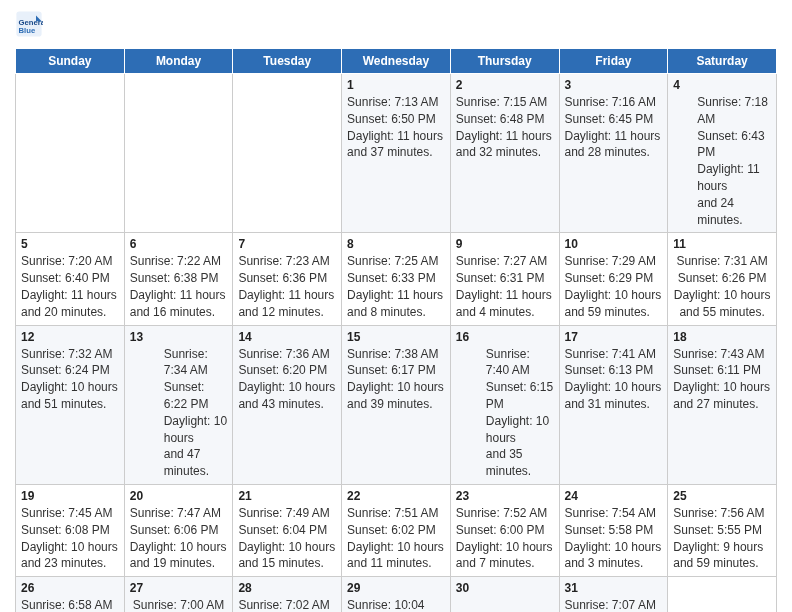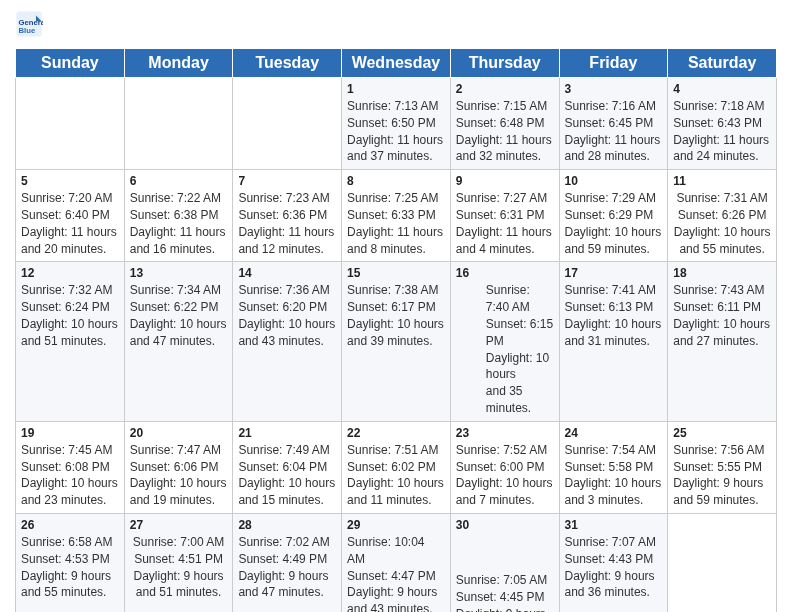--- a/index.html
+++ b/index.html
@@ -46,21 +46,21 @@
       margin-bottom: 6px;
     }
     table {
       width: 100%;
       border-collapse: collapse;
       table-layout: fixed;
     }
     thead tr th {
       background-color: #2d6db5;
       color: #fff;
-      font-size: 16px;
+      font-size: 12px;
       font-weight: bold;
       text-align: center;
       padding: 5px 2px;
       border: 1px solid #fff;
     }
     tbody tr td {
       border: 1px solid #ccc;
       vertical-align: top;
       padding: 4px 5px;
       font-size: 10px;
@@ -143,21 +143,21 @@
         </td>
         <td>
           <span class="day-num">3</span>
           <div class="cell-content" style="white-space: pre-line;">Sunrise: 7:16 AM
 Sunset: 6:45 PM
 Daylight: 11 hours
 and 28 minutes.</div>
         </td>
         <td>
           <span class="day-num">4</span>
-          <div class="cell-content" style="white-space: pre-line;">Sunrise: 7:18 AM
+          <div class="cell-content" style="white-space: pre-line; margin-left: 24px;">Sunrise: 7:18 AM
 Sunset: 6:43 PM
 Daylight: 11 hours
 and 24 minutes.</div>
         </td>
       </tr>
       <tr>
         <td>
           <span class="day-num">5</span>
           <div class="cell-content" style="white-space: pre-line;">Sunrise: 7:20 AM
 Sunset: 6:40 PM
@@ -210,21 +210,21 @@
       <tr>
         <td>
           <span class="day-num">12</span>
           <div class="cell-content" style="white-space: pre-line;">Sunrise: 7:32 AM
 Sunset: 6:24 PM
 Daylight: 10 hours
 and 51 minutes.</div>
         </td>
         <td>
           <span class="day-num">13</span>
-          <div class="cell-content" style="white-space: pre-line;">Sunrise: 7:34 AM
+          <div class="cell-content" style="white-space: pre-line; margin-left: 34px;">Sunrise: 7:34 AM
 Sunset: 6:22 PM
 Daylight: 10 hours
 and 47 minutes.</div>
         </td>
         <td>
           <span class="day-num">14</span>
           <div class="cell-content" style="white-space: pre-line;">Sunrise: 7:36 AM
 Sunset: 6:20 PM
 Daylight: 10 hours
 and 43 minutes.</div>

